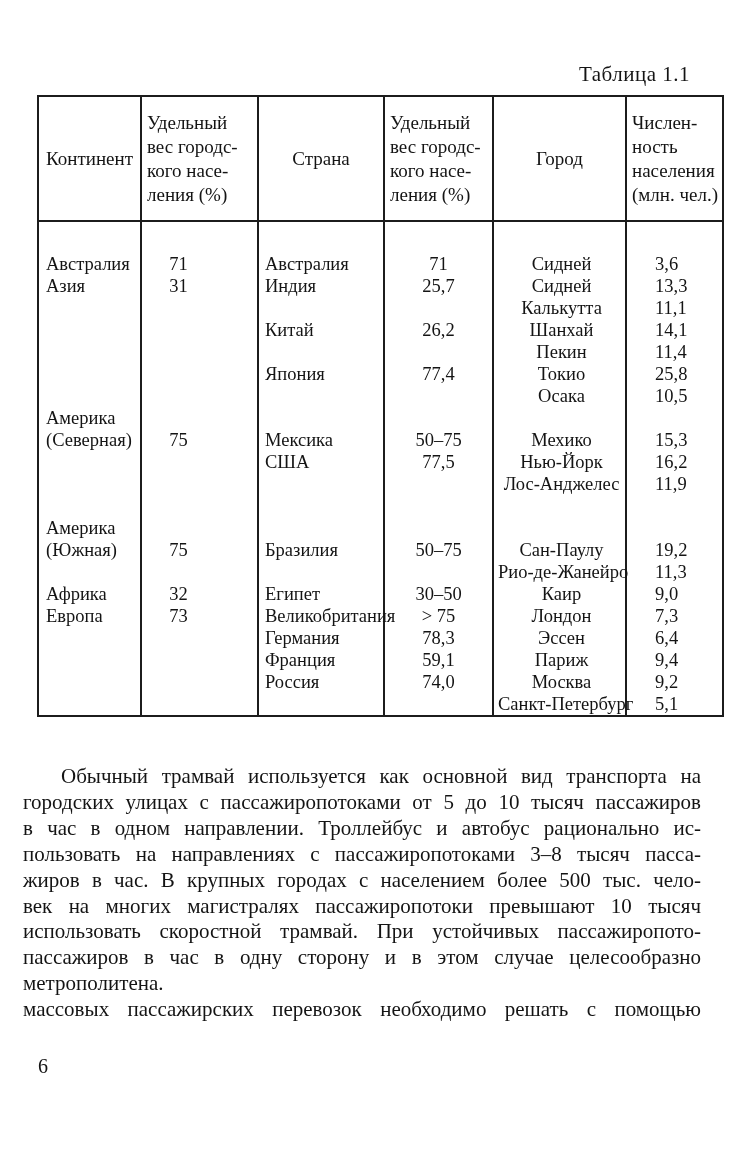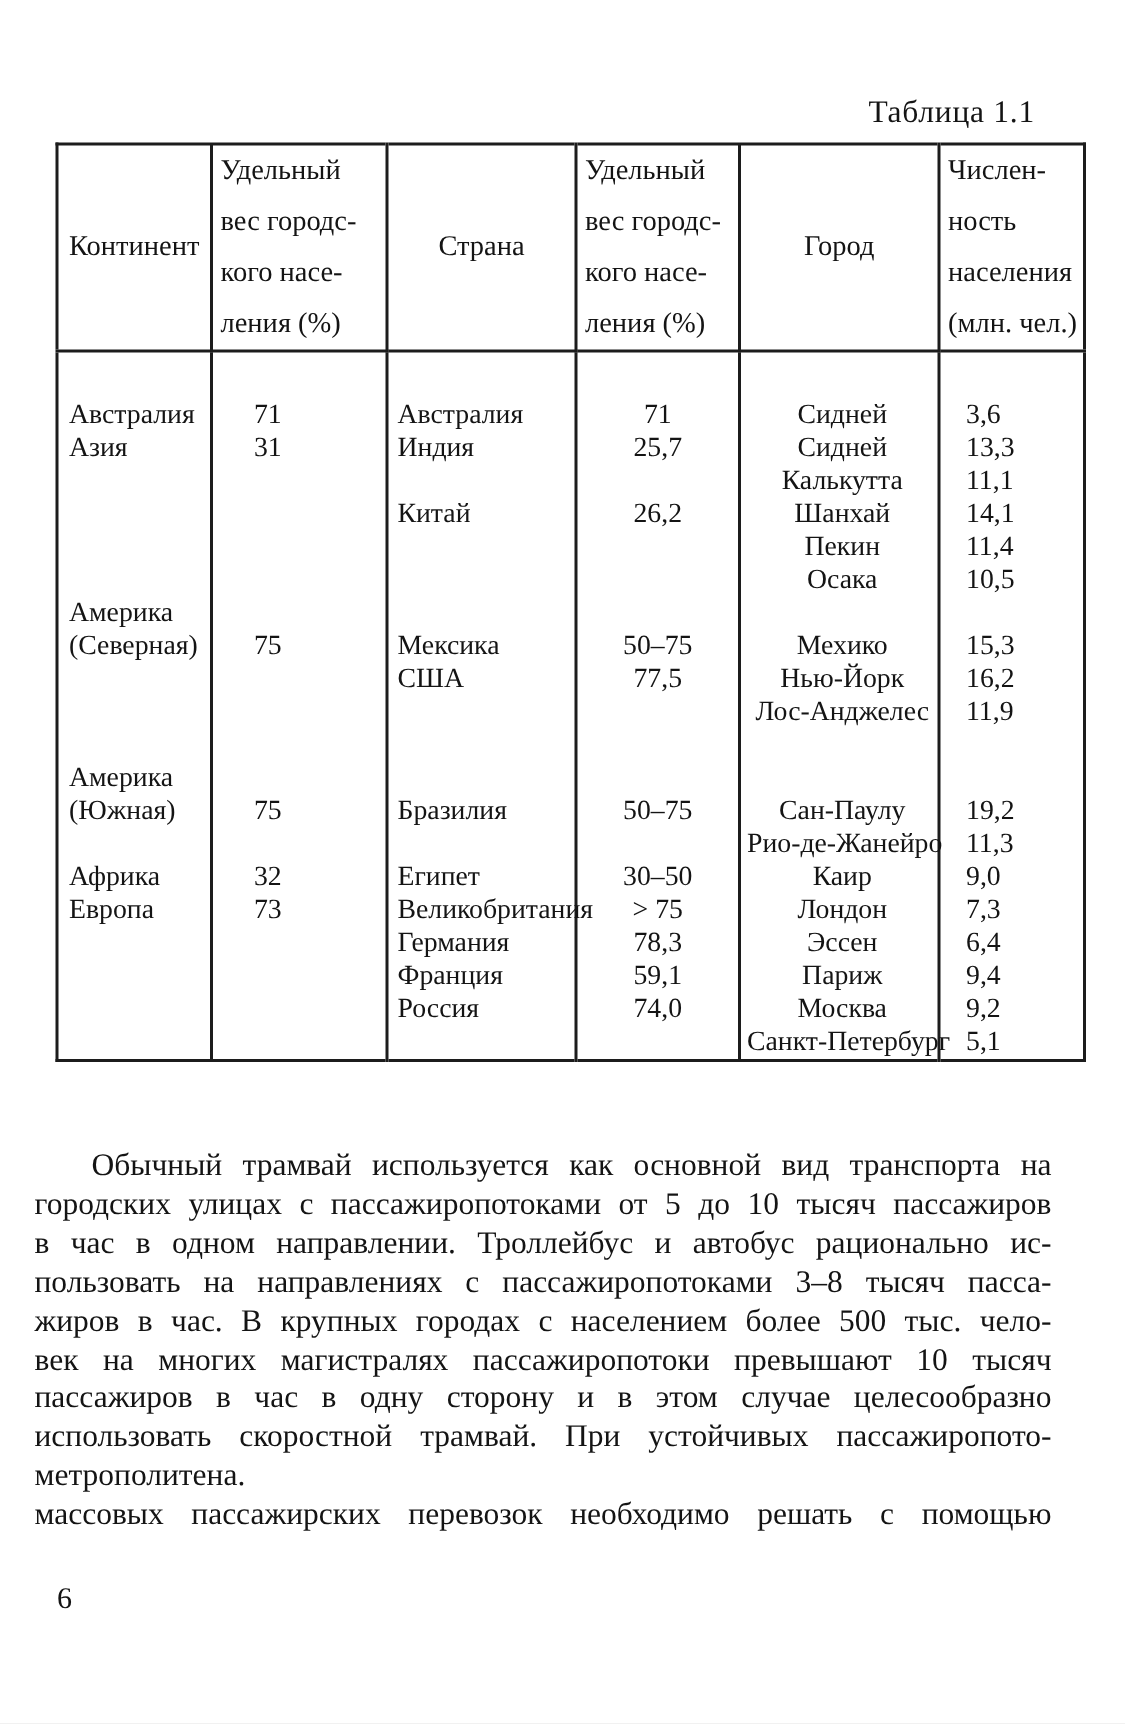--- a/index.html
+++ b/index.html
@@ -46,42 +46,42 @@
     border-right: 2px solid var(--border);
     overflow: visible;
     white-space: nowrap;
   }
   th:last-child, td:last-child { border-right: none; }
   thead tr { height: 125px; }
   thead th {
     border-bottom: 2px solid var(--border);
     font-weight: normal;
     font-size: 19px;
-    line-height: 34px;
+    line-height: 24px;
     vertical-align: middle;
   }
   thead th:nth-child(1),
   thead th:nth-child(3),
   thead th:nth-child(5) { text-align: center; }
   thead th:nth-child(2),
   thead th:nth-child(4),
   thead th:nth-child(6) {
     text-align: left;
     padding-left: 5px;
     white-space: pre-line;
   }
   tbody tr { height: 22px; }
   tbody tr.spacer { height: 32px; }
   tbody td { line-height: 22px; }
   tbody td:nth-child(1) { text-align: left;  padding-left: 7px; }
   tbody td:nth-child(2) { text-align: center; padding-right: 42px; }
   tbody td:nth-child(3) { text-align: left;  padding-left: 6px; }
   tbody td:nth-child(4) { text-align: center; }
   tbody td:nth-child(5) { text-align: center;  padding-left: 4px; }
-  tbody td:nth-child(6) { text-align: left;  padding-left: 17px; }
+  tbody td:nth-child(6) { text-align: left;  padding-left: 28px; }
   .paragraph {
     position: absolute;
     left: 23px;
     top: 764px;
     width: 678px;
     font-size: 21px;
   }
   .paragraph .line {
     line-height: 25.9px;
     text-align: justify;
@@ -176,20 +176,28 @@
           <td></td>
           <td></td>
           <td></td>
           <td></td>
           <td>Пекин</td>
           <td>11,4</td>
         </tr>
         <tr>
           <td></td>
           <td></td>
+          <td>Япония</td>
+          <td>77,4</td>
+          <td>Токио</td>
+          <td>25,8</td>
+        </tr>
+        <tr>
+          <td></td>
+          <td></td>
           <td></td>
           <td></td>
           <td>Осака</td>
           <td>10,5</td>
         </tr>
         <tr>
           <td>Америка</td>
           <td></td>
           <td></td>
           <td></td>
@@ -303,21 +311,21 @@
       </tbody>
   </table>
 
   <div class="paragraph">
       <div class="line first">Обычный трамвай используется как основной вид транспорта на</div>
       <div class="line">городских улицах с пассажиропотоками от 5 до 10 тысяч пассажиров</div>
       <div class="line">в час в одном направлении. Троллейбус и автобус рационально ис-</div>
       <div class="line">пользовать на направлениях с пассажиропотоками 3–8 тысяч пасса-</div>
       <div class="line">жиров в час. В крупных городах с населением более 500 тыс. чело-</div>
       <div class="line">век на многих магистралях пассажиропотоки превышают 10 тысяч</div>
+      <div class="line">использовать скоростной трамвай. При устойчивых пассажиропото-</div>
       <div class="line">пассажиров в час в одну сторону и в этом случае целесообразно</div>
-      <div class="line">использовать скоростной трамвай. При устойчивых пассажиропото-</div>
       <div class="line last">метрополитена.</div>
       <div class="line">массовых пассажирских перевозок необходимо решать с помощью</div>
     </div>
 
   <div class="page-number">6</div>
 
 </div>
 
 </body></html>

